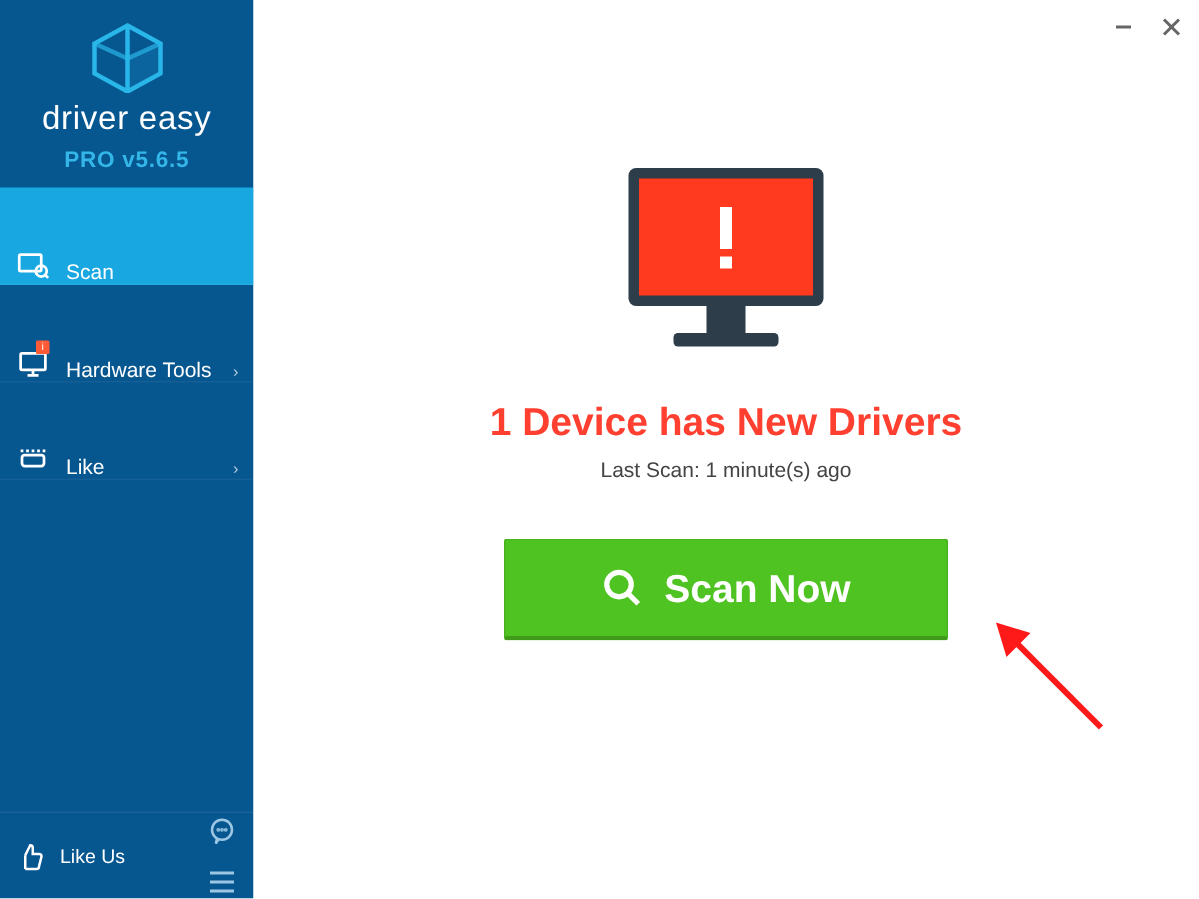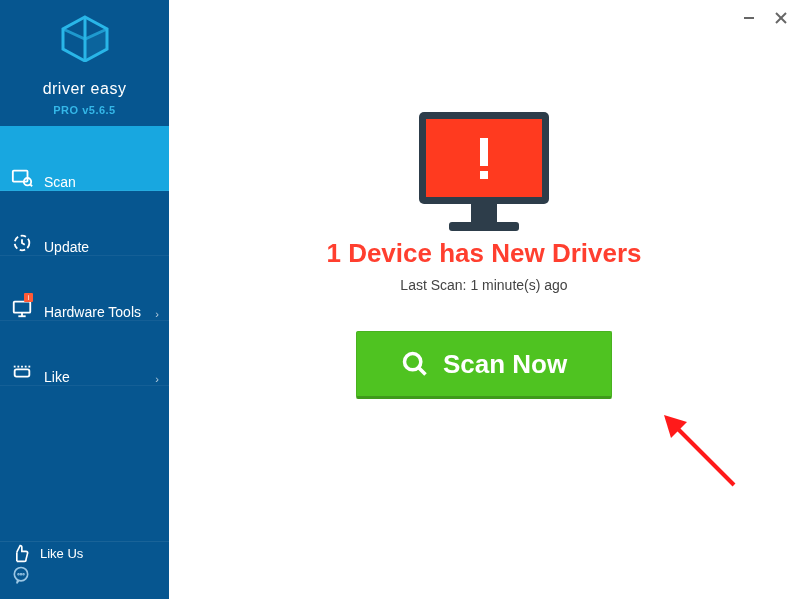--- a/index.html
+++ b/index.html
@@ -4,54 +4,53 @@
 <style>
   * { box-sizing: border-box; margin: 0; padding: 0; }
   html, body { width: 799px; height: 599px; overflow: hidden; font-family: Arial, sans-serif; }
   .app { display: flex; width: 100%; height: 100%; background: #fff; position: relative; }
   .sidebar {
     width: 169px; height: 100%; background: #065690; color: #fff;
     display: flex; flex-direction: column;
   }
   .logo-area { padding: 14px 0 10px 0; text-align: center; }
   .logo-svg { display: block; margin: 0 auto; }
-  .brand { font-family: 'Segoe UI', Arial, sans-serif; font-size: 16px; font-weight: 300; letter-spacing: 0.5px; color: #fff; margin-top: 18px; }
-  .version { color: #34b7e8; font-size: 11px; font-weight: 600; margin-top: 6px; letter-spacing: 0.5px; }
+  .brand { font-family: 'Segoe UI', Arial, sans-serif; font-size: 22px; font-weight: 300; letter-spacing: 0.5px; color: #fff; margin-top: 4px; }
+  .version { color: #34b7e8; font-size: 15px; font-weight: 600; margin-top: 6px; letter-spacing: 0.5px; }
   .nav { flex: 1; }
   .nav-item {
     display: flex; align-items: flex-end; height: 65px;
     padding: 0 12px 0 10px; cursor: pointer; position: relative;
     border-bottom: 1px solid rgba(255,255,255,0.06);
   }
   .nav-item.active { background: #18a7e0; }
   .nav-icon { width: 24px; height: 24px; display: flex; align-items: center; justify-content: center; }
   .nav-label { font-size: 14px; margin-left: 10px; }
   .chevron { position: absolute; right: 10px; font-size: 11px; color: rgba(255,255,255,0.7); }
   .sidebar-footer {
-    height: 58px; display: flex; align-items: flex-start; padding: 0 10px;
+    height: 58px; display: flex; align-items: center; padding: 0 10px;
     border-top: 1px solid rgba(255,255,255,0.08);
     justify-content: space-between;
-    flex-direction: column;
   }
   .like-wrap { display: flex; align-items: center; gap: 8px; }
   .footer-icon { width: 22px; height: 22px; display: flex; align-items: center; justify-content: center; }
   .footer-right { display: flex; flex-direction: column; align-items: center; gap: 12px; }
 
   .main { flex: 1; background: #fff; position: relative; display: flex; flex-direction: column; align-items: center; }
   .win-controls { position: absolute; top: 8px; right: 8px; display: flex; gap: 12px; }
   .wc-btn { width: 20px; height: 20px; display: flex; align-items: center; justify-content: center; color: #555; cursor: pointer; font-size: 15px; }
 
   .monitor-wrap { margin-top: 108px; }
   .monitor-svg { display: block; }
 
-  .headline { color: #ff3f2f; font-size: 26px; font-weight: 700; }
+  .headline { margin-top: 28px; color: #ff3f2f; font-size: 26px; font-weight: 700; }
   .subline { margin-top: 8px; color: #444; font-size: 14px; }
 
   .scan-btn {
-    margin-top: 38px; width: 256px; height: 68px; background: #4fc321;
+    margin-top: 38px; width: 296px; height: 68px; background: #4fc321;
     border: 1px solid #49b21f; border-bottom: 3px solid #3f9a1b;
     color: #fff; font-size: 26px; font-weight: 700; display: flex;
     align-items: center; justify-content: center; gap: 14px; cursor: pointer;
     border-radius: 2px;
   }
   .scan-btn svg { width: 28px; height: 28px; }
 
   .arrow-annot { position: absolute; top: 410px; left: 490px; pointer-events: none; }
 
   .badge { position: absolute; top: -3px; right: 1px; width: 9px; height: 9px; background: #ff5a36; border-radius: 1px; color:#fff; font-size:7px; display:flex; align-items:center; justify-content:center; }
@@ -80,29 +79,20 @@
         <span class="nav-icon">
           <svg width="22" height="22" viewBox="0 0 24 24" fill="none" stroke="#fff" stroke-width="2">
             <rect x="2" y="4" width="16" height="12" rx="1"></rect>
             <circle cx="18" cy="16" r="4"></circle>
             <line x1="21" y1="19" x2="23" y2="21"></line>
           </svg>
         </span>
         <span class="nav-label">Scan</span>
       </div>
 
-      <div class="nav-item">
-        <span class="nav-icon">
-          <svg width="22" height="22" viewBox="0 0 24 24" fill="none" stroke="#fff" stroke-width="2">
-            <circle cx="12" cy="12" r="8" stroke-dasharray="6 3"></circle>
-            <path d="M12 8 L12 12 L15 14"></path>
-          </svg>
-        </span>
-        <span class="nav-label">Update</span>
-      </div>
 
       <div class="nav-item">
         <span class="nav-icon" style="position:relative">
           <svg width="22" height="22" viewBox="0 0 24 24" fill="none" stroke="#fff" stroke-width="2">
             <rect x="3" y="5" width="18" height="12" rx="1"></rect>
             <line x1="8" y1="21" x2="16" y2="21"></line>
             <line x1="12" y1="17" x2="12" y2="21"></line>
           </svg>
           <span class="badge">i</span>
         </span>

